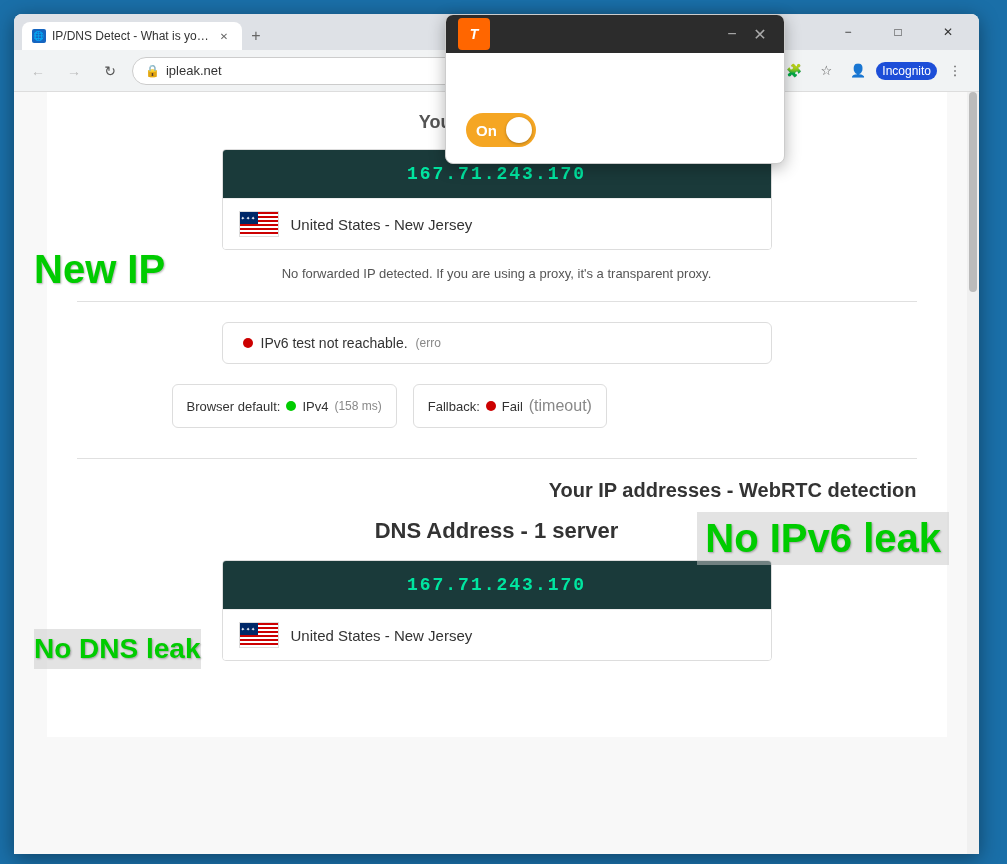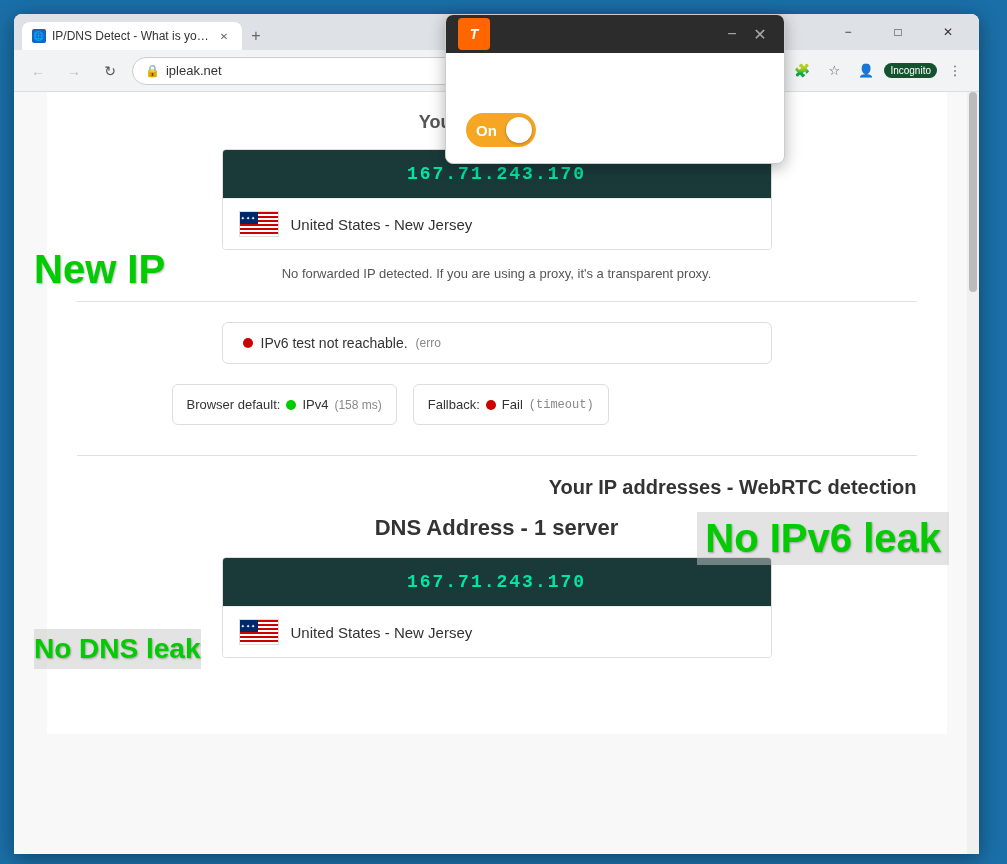--- a/index.html
+++ b/index.html
@@ -168,23 +168,23 @@
       height: 28px;
       border-radius: 50%;
       display: flex;
       align-items: center;
       justify-content: center;
       font-size: 13px;
       color: #555;
       cursor: pointer;
     }
     .incognito-badge {
-      background: #14532d;
+      background: #1d4ed8;
       color: #fff;
-      font-size: 10px;
+      font-size: 12px;
       padding: 2px 6px;
       border-radius: 10px;
       white-space: nowrap;
     }
 
     
     .page-content {
       flex: 1;
       background: #f8f8f8;
       overflow-y: auto;
@@ -608,21 +608,21 @@
         <div class="conn-box">
           <span>Browser default:</span>
           <div class="dot-green"></div>
           <span>IPv4</span>
           <span style="color:#888;font-size:12px;">(158 ms)</span>
         </div>
         <div class="conn-box">
           <span>Fallback:</span>
           <div class="dot-red"></div>
           <span>Fail</span>
-          <span style="color:#888;font-size:12px;font-family:Liberation Mono, monospace;">(timeout)</span>
+          <span style="color:#888;font-size:16px;">(timeout)</span>
         </div>
       </div>
 
       <hr class="divider">
 
       <div class="webrtc-title">Your IP addresses - WebRTC detection</div>
 
       <div class="dns-section-title">DNS Address - 1 server</div>
 
       <div class="ip-card">

